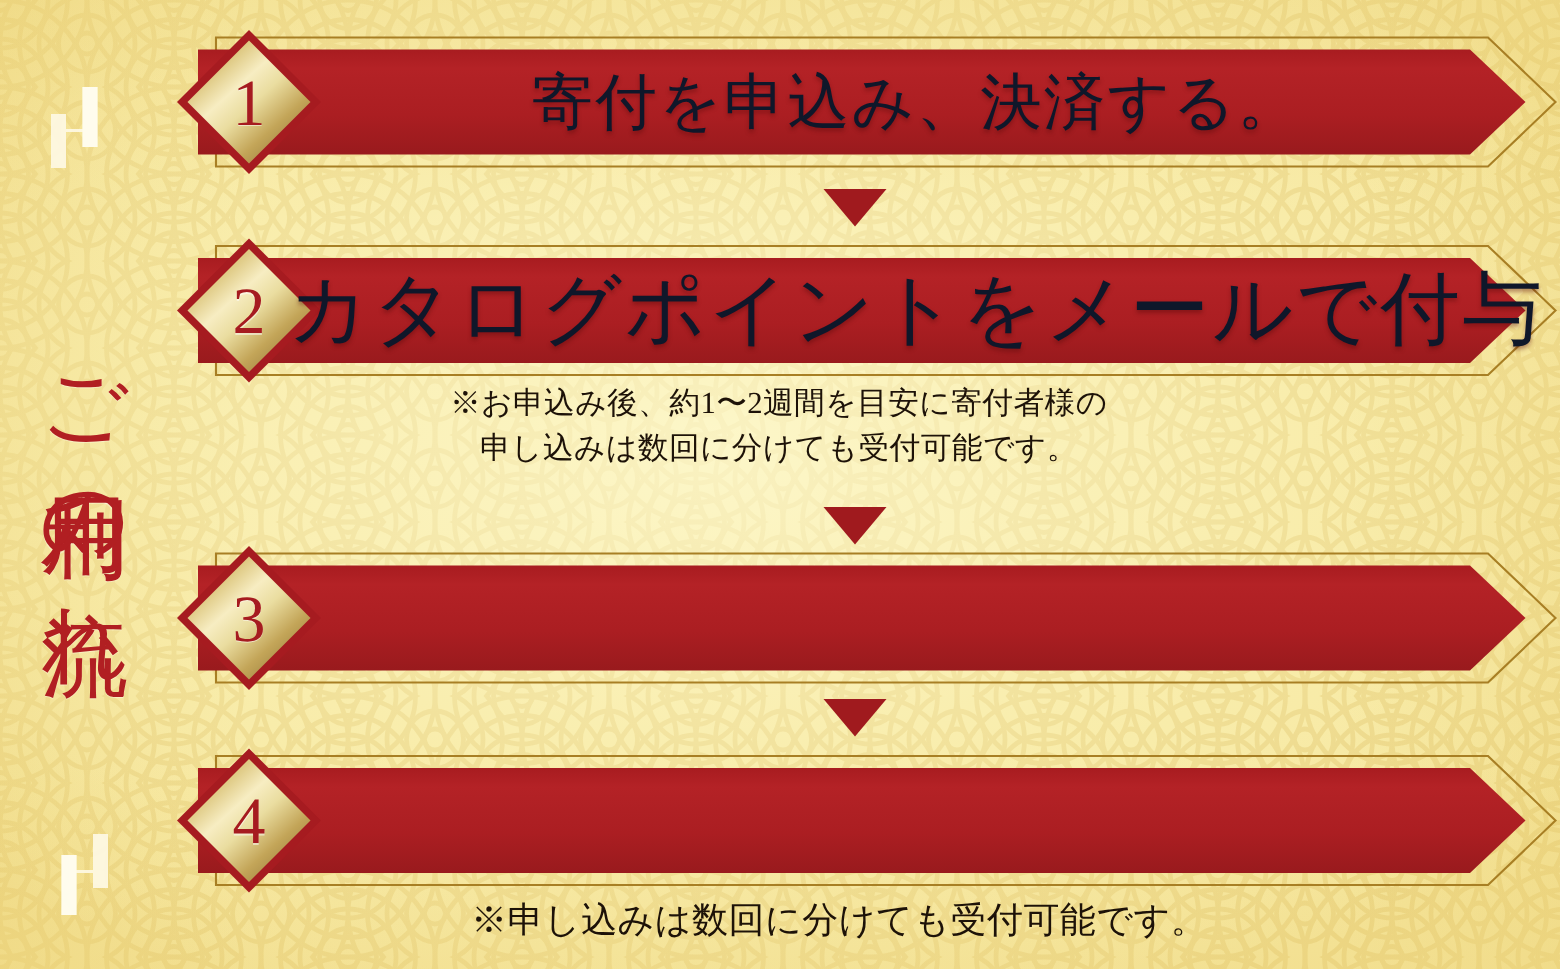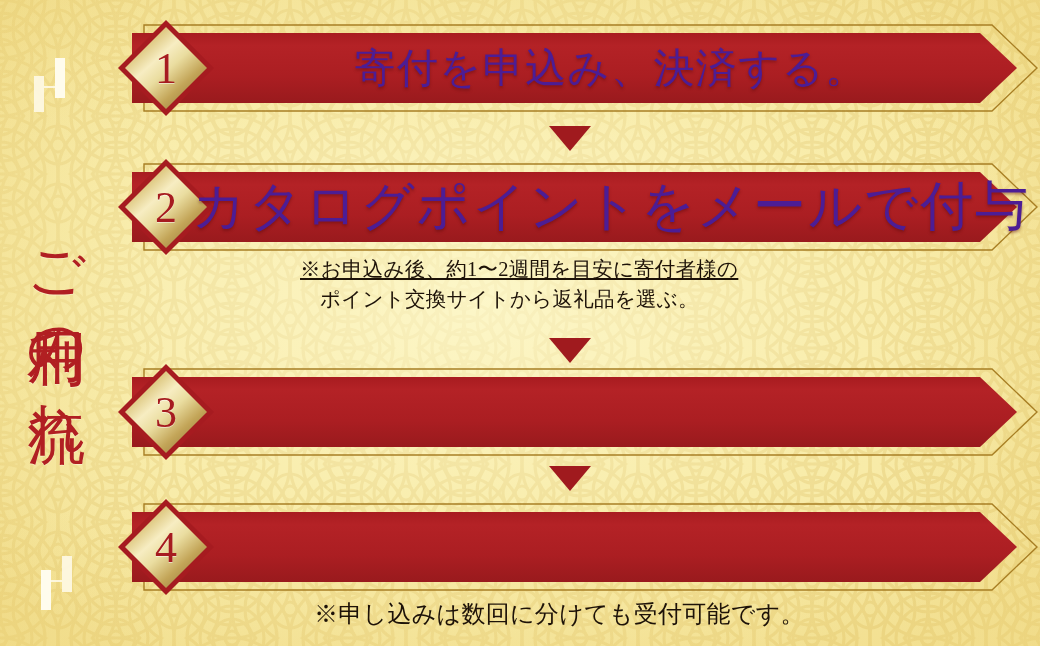--- a/index.html
+++ b/index.html
@@ -85,21 +85,21 @@
   }
   .banner-svg { display: block; }
 
   .banner-label {
     position: absolute;
     top: 0;
     height: 104px;
     display: flex;
     align-items: center;
     justify-content: center;
-    color: #4c1d95;
+    color: #0f172a;
     font-size: 41px;
     letter-spacing: 0.035em;
     white-space: nowrap;
     text-shadow: 0 2px 3px rgba(90,10,10,0.45);
     font-family: "Liberation Serif", "DejaVu Serif", serif;
   }
   .banner-label.big { font-size: 53px; }
 
   .badge-num {
     position: absolute;
@@ -220,22 +220,22 @@
       <svg class="banner-svg" width="928" height="104" viewBox="0 0 928 104">
         <path d="M32 9 H880 L925 52 L880 95 H32 Z" fill="none" stroke="#a87f24" stroke-width="1.4"></path>
         <path d="M20 17 H868 L905 52 L868 87 H20 Z" fill="url(#redGrad)"></path>
         <path d="M54 4 L102 52 L54 100 L6 52 Z" fill="#a61b20"></path>
         <path d="M54 11 L95 52 L54 93 L13 52 Z" fill="url(#goldGrad)"></path>
       </svg>
       <div class="badge-num" style="left:-12px;">2</div>
       <div class="banner-label big" style="left:104px; width:790px;">カタログポイントをメールで付与</div>
     </div>
 
-    <div class="note" style="left:188px; top:255px;text-decoration:underline;">※お申込み後、約1〜2週間を目安に寄付者様の</div>
-    <div class="note" style="left:208px; top:285px;">ポイント交換サイトから返礼品を選ぶ。</div>
+    <div class="note" style="left:188px; top:255px;">※お申込み後、約1〜2週間を目安に寄付者様の</div>
+    <div class="note" style="left:208px; top:285px;">申し込みは数回に分けても受付可能です。</div>
 
     <svg class="arrow-sep" style="left:435px; top:336px;" viewBox="0 0 46 28">
       <path d="M2 2 H44 L23 27 Z" fill="#a01a1e"></path>
     </svg>
 
     <div class="banner" style="top:360px; width:928px;">
       <svg class="banner-svg" width="928" height="104" viewBox="0 0 928 104">
         <path d="M32 9 H880 L925 52 L880 95 H32 Z" fill="none" stroke="#a87f24" stroke-width="1.4"></path>
         <path d="M20 17 H868 L905 52 L868 87 H20 Z" fill="url(#redGrad)"></path>
         <path d="M54 4 L102 52 L54 100 L6 52 Z" fill="#a61b20"></path>

